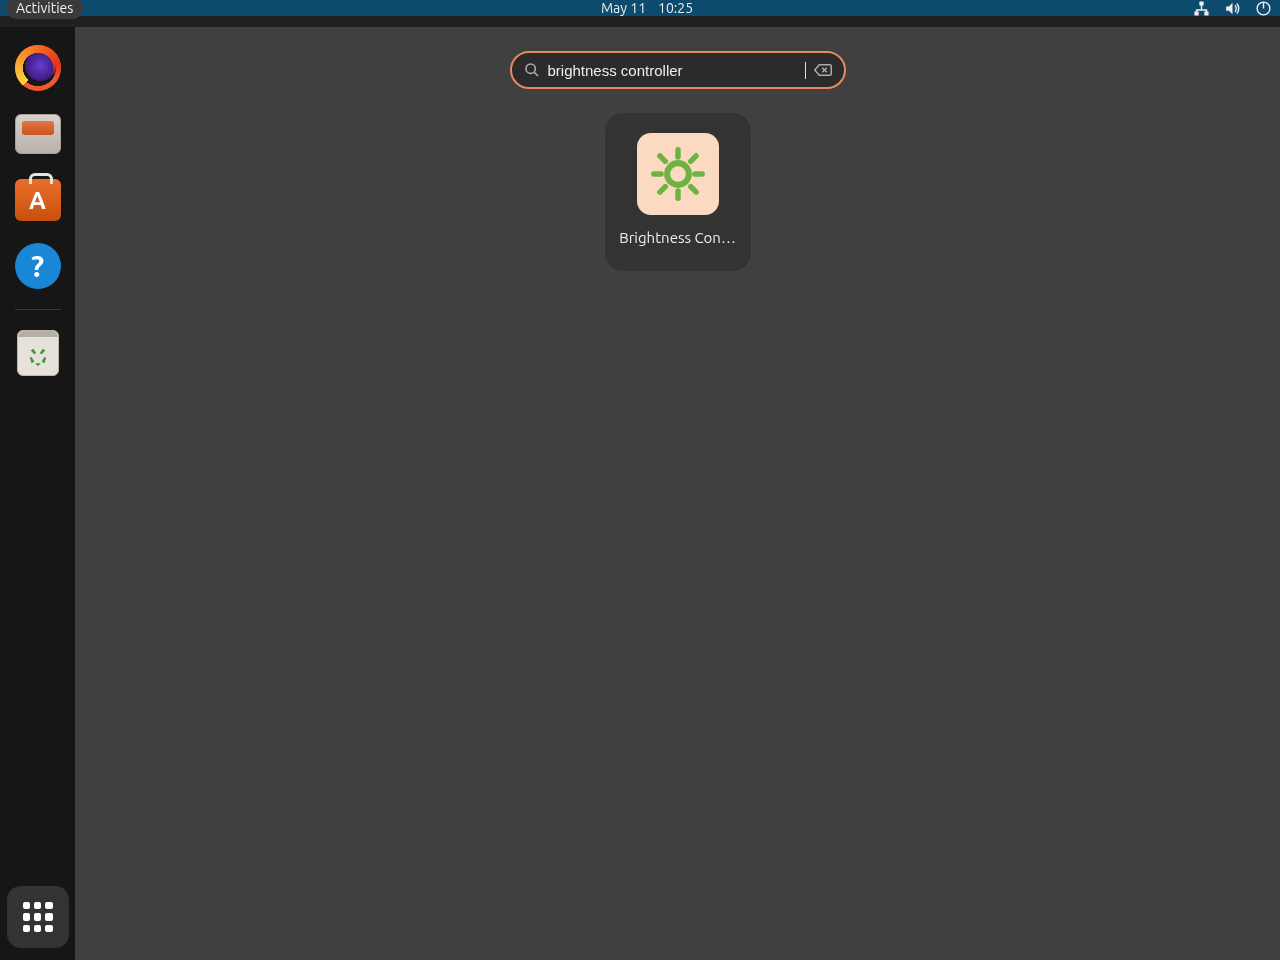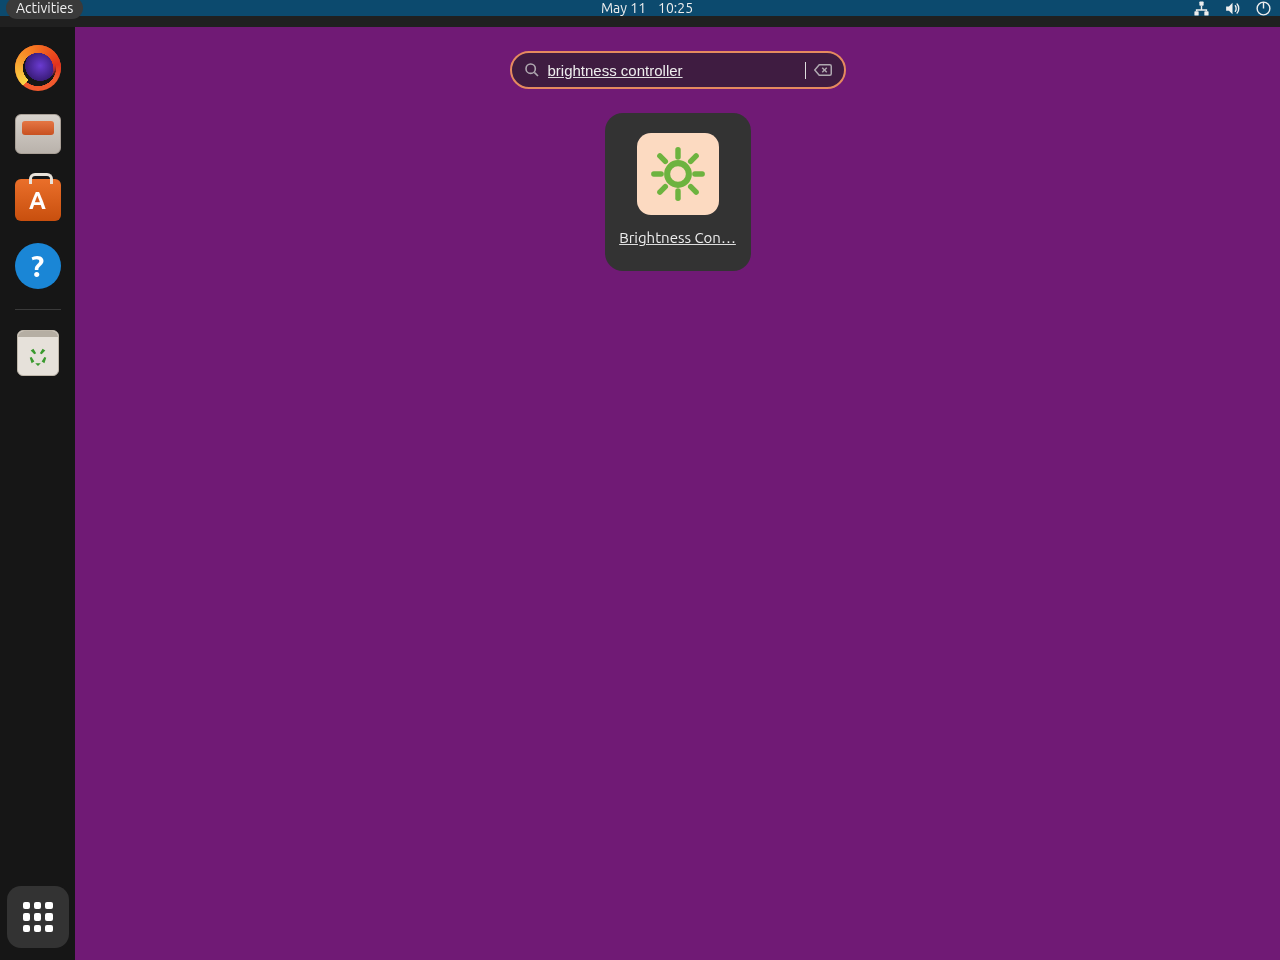--- a/index.html
+++ b/index.html
@@ -103,22 +103,21 @@
     border-radius: 2px;
   }
 
   
   .overview {
     position: absolute;
     top: 27px;
     left: 75px;
     right: 0;
     bottom: 0;
-    background: #701a75;
-    text-decoration: underline;
+    background: #404040;
   }
 
   .search-wrap {
     margin: 24px auto 0 auto;
     width: 336px;
     height: 38px;
     border: 2px solid #e58a5f;
     border-radius: 22px;
     display: flex;
     align-items: center;

